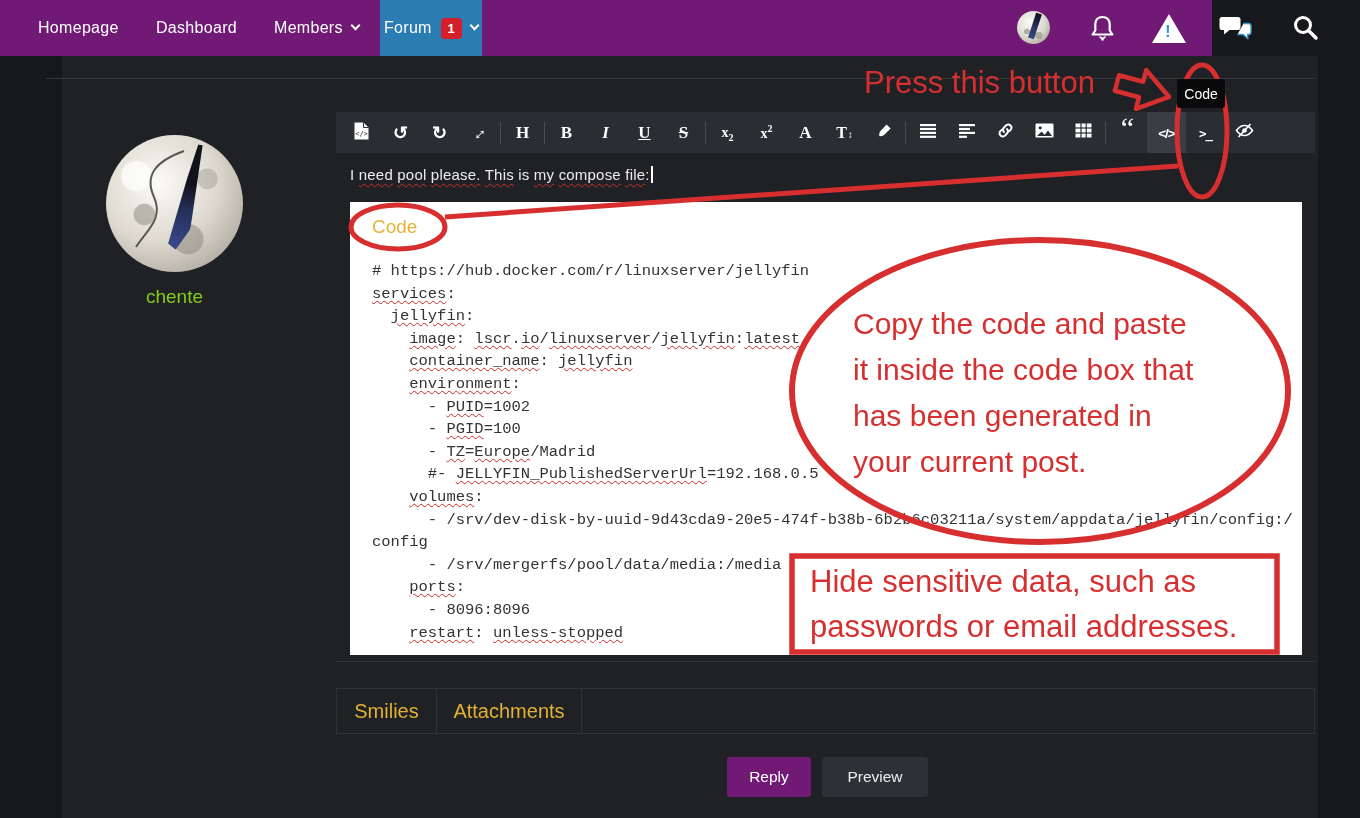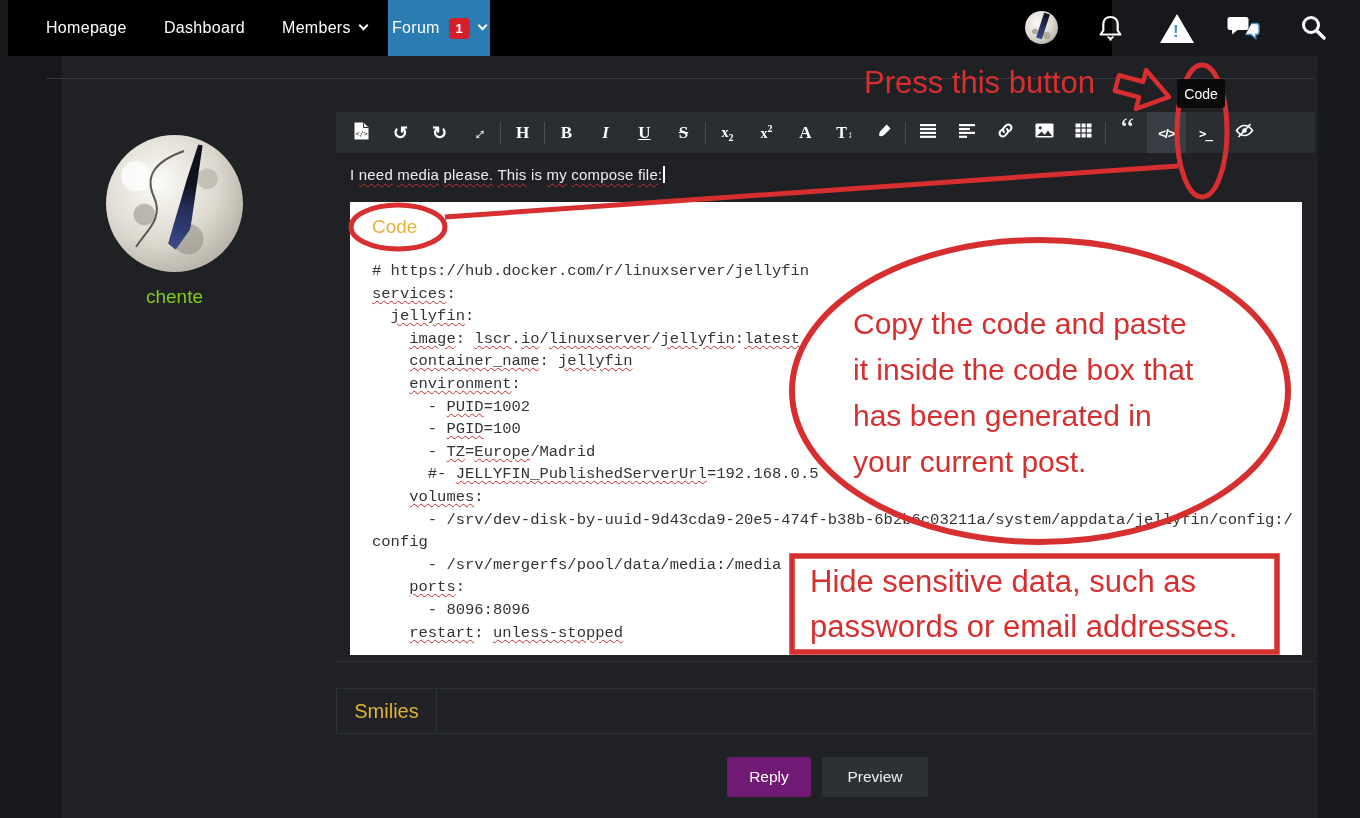--- a/index.html
+++ b/index.html
@@ -1,21 +1,21 @@
 <!DOCTYPE html>
 <html><head>
 <meta charset="utf-8">
 <style>
   * { margin:0; padding:0; box-sizing:border-box; }
   html,body { width:1360px; height:818px; overflow:hidden; background:#17181b;
               font-family:"Liberation Sans", sans-serif; }
   body { position:relative; }
 
   
-  .navbar { position:absolute; left:0; top:0; width:1104px; height:56px; background:#000000; z-index:5;margin-left:8px; }
+  .navbar { position:absolute; left:0; top:0; width:1212px; height:56px; background:#701a75; z-index:5; }
   .nav-item { position:absolute; top:0; height:56px; display:flex; align-items:center; gap:9px;
               color:#fff; font-size:16px; font-weight:500; letter-spacing:.3px; cursor:pointer; }
   .nav-item.active { background:#2b7cb3; padding:0 4px; }
   .badge { background:#d41e2a; color:#fff; font-size:13px; font-weight:bold; width:21px; height:21px;
            border-radius:4px; display:flex; align-items:center; justify-content:center; }
   .chev { width:7px; height:7px; border-right:2px solid #fff; border-bottom:2px solid #fff;
           transform:rotate(45deg); margin-top:-5px; }
   .nav-ico { position:absolute; cursor:pointer; }
 
   .mini-moon { width:33px; height:33px; border-radius:50%; overflow:hidden; position:relative;
@@ -275,29 +275,30 @@
     </button>
     <button class="tbtn">
       <span><svg width="19" height="17" viewBox="0 0 19 17">
           <path d="M1.5 8.5C4 5 6.6 3.5 9.5 3.5S15 5 17.5 8.5C15 12 12.4 13.5 9.5 13.5S4 12 1.5 8.5z" fill="none" stroke="#fff" stroke-width="1.6"></path>
           <circle cx="9.5" cy="8.5" r="2.3" fill="#fff"></circle>
           <line x1="3.5" y1="15" x2="15.5" y2="2" stroke="#fff" stroke-width="1.7"></line>
         </svg></span>
     </button>
   </div>
 
-<div class="msg-line"><span>I </span><span class="mis">need</span><span> </span><span class="mis">media</span><span> </span><span class="mis">please.</span><span> </span><span class="mis">This</span><span> is </span><span class="mis">my</span><span> </span><span class="mis">compose</span><span> </span><span class="mis">file</span><span>:</span><span class="caret"></span></div>
+<div class="msg-line"><span>I </span><span class="mis">need</span><span> </span><span class="mis">pool</span><span> </span><span class="mis">please.</span><span> </span><span class="mis">This</span><span> is </span><span class="mis">my</span><span> </span><span class="mis">compose</span><span> </span><span class="mis">file</span><span>:</span><span class="caret"></span></div>
 
 <div class="codebox">
   <div class="code-label">Code</div>
   <div class="codelines"><div><span># https://hub.docker.com/r/linuxserver/jellyfin</span></div><div><span class="mis2">services</span><span>:</span></div><div><span>  </span><span class="mis2">jellyfin</span><span>:</span></div><div><span>    </span><span class="mis2">image</span><span>: </span><span class="mis2">lscr</span><span>.</span><span class="mis2">io</span><span>/</span><span class="mis2">linuxserver</span><span>/</span><span class="mis2">jellyfin</span><span>:</span><span class="mis2">latest</span></div><div><span>    </span><span class="mis2">container_name</span><span>: </span><span class="mis2">jellyfin</span></div><div><span>    </span><span class="mis2">environment</span><span>:</span></div><div><span>      - </span><span class="mis2">PUID</span><span>=1002</span></div><div><span>      - </span><span class="mis2">PGID</span><span>=100</span></div><div><span>      - </span><span class="mis2">TZ</span><span>=</span><span class="mis2">Europe</span><span>/Madrid</span></div><div><span>      #- </span><span class="mis2">JELLYFIN_PublishedServerUrl</span><span>=192.168.0.5</span></div><div><span>    </span><span class="mis2">volumes</span><span>:</span></div><div><span>      - /srv/dev-disk-by-uuid-9d43cda9-20e5-474f-b38b-6b2b6c03211a/system/appdata/jellyfin/config:/</span></div><div><span>config</span></div><div><span>      - /srv/mergerfs/pool/data/media:/media</span></div><div><span>    </span><span class="mis2">ports</span><span>:</span></div><div><span>      - 8096:8096</span></div><div><span>    </span><span class="mis2">restart</span><span>: </span><span class="mis2">unless-stopped</span></div></div>
 </div>
 
 <div class="tabs-row">
     <div class="tab-cell" style="width: 101px;">Smilies</div>
+    <div class="tab-cell" style="width: 145px;">Attachments</div>
     <div class="tabs-fill"></div>
   </div>
 
 <button class="btn btn-reply">Reply</button>
 <button class="btn btn-preview">Preview</button>
 
 <div class="tooltip">Code</div>
 
 <svg class="overlay" width="1360" height="818" viewBox="0 0 1360 818">
   <text class="ann-text" x="864" y="93" font-size="31">Press this button</text>

